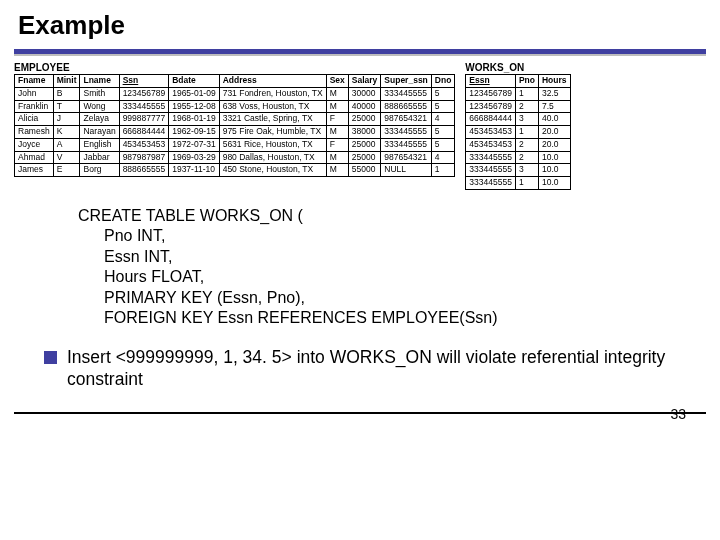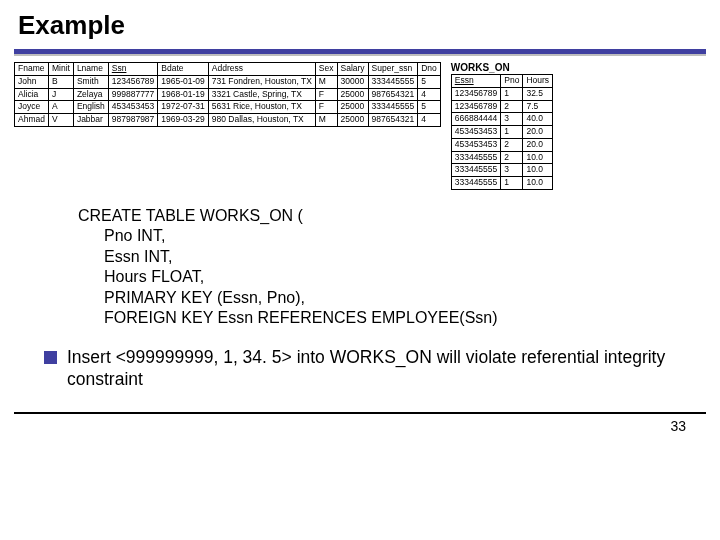--- a/index.html
+++ b/index.html
@@ -52,21 +52,21 @@
     padding-bottom: 1px;
   }
   .tbl th, .tbl td {
     border: 1px solid #000;
     padding: 1px 3px;
     font-size: 8.5px;
     line-height: 1.15;
     white-space: nowrap;
   }
   .tbl th {
-    font-weight: 400;
+    font-weight: 700;
     text-align: left;
   }
   #employee-table th:nth-child(4),
   #works-table th:nth-child(1) {
     text-decoration: underline;
   }
   .sql-block {
     font-family: Arial, sans-serif;
     font-size: 16px;
     line-height: 1.28;
@@ -95,36 +95,37 @@
     position: absolute;
     left: 14px;
     right: 14px;
     bottom: 26px;
     height: 2px;
     background: #000;
   }
   .page-num {
     position: absolute;
     right: 34px;
-    bottom: 6px;
+    bottom: 18px;
     font-size: 14px;
   }
 </style>
 </head>
 <body>
 
 <div class="slide">
 
   <div class="title">Example</div>
   <div class="rule"></div>
   <div class="rule-shadow"></div>
 
   <div class="tables">
 
     <table id="employee-table" class="tbl">
+      <caption>EMPLOYEE</caption>
       <thead>
           <tr id="emp-head">
             <th>Fname</th>
             <th>Minit</th>
             <th>Lname</th>
             <th>Ssn</th>
             <th>Bdate</th>
             <th>Address</th>
             <th>Sex</th>
             <th>Salary</th>
@@ -139,32 +140,56 @@
             <td>Smith</td>
             <td>123456789</td>
             <td>1965-01-09</td>
             <td>731 Fondren, Houston, TX</td>
             <td>M</td>
             <td>30000</td>
             <td>333445555</td>
             <td>5</td>
           </tr>
           <tr>
+            <td>Franklin</td>
+            <td>T</td>
+            <td>Wong</td>
+            <td>333445555</td>
+            <td>1955-12-08</td>
+            <td>638 Voss, Houston, TX</td>
+            <td>M</td>
+            <td>40000</td>
+            <td>888665555</td>
+            <td>5</td>
+          </tr>
+          <tr>
             <td>Alicia</td>
             <td>J</td>
             <td>Zelaya</td>
             <td>999887777</td>
             <td>1968-01-19</td>
             <td>3321 Castle, Spring, TX</td>
             <td>F</td>
             <td>25000</td>
             <td>987654321</td>
             <td>4</td>
           </tr>
           <tr>
+            <td>Ramesh</td>
+            <td>K</td>
+            <td>Narayan</td>
+            <td>666884444</td>
+            <td>1962-09-15</td>
+            <td>975 Fire Oak, Humble, TX</td>
+            <td>M</td>
+            <td>38000</td>
+            <td>333445555</td>
+            <td>5</td>
+          </tr>
+          <tr>
             <td>Joyce</td>
             <td>A</td>
             <td>English</td>
             <td>453453453</td>
             <td>1972-07-31</td>
             <td>5631 Rice, Houston, TX</td>
             <td>F</td>
             <td>25000</td>
             <td>333445555</td>
             <td>5</td>
@@ -174,20 +199,32 @@
             <td>V</td>
             <td>Jabbar</td>
             <td>987987987</td>
             <td>1969-03-29</td>
             <td>980 Dallas, Houston, TX</td>
             <td>M</td>
             <td>25000</td>
             <td>987654321</td>
             <td>4</td>
           </tr>
+          <tr>
+            <td>James</td>
+            <td>E</td>
+            <td>Borg</td>
+            <td>888665555</td>
+            <td>1937-11-10</td>
+            <td>450 Stone, Houston, TX</td>
+            <td>M</td>
+            <td>55000</td>
+            <td>NULL</td>
+            <td>1</td>
+          </tr>
         </tbody>
     </table>
 
     <table id="works-table" class="tbl">
       <caption>WORKS_ON</caption>
       <thead>
           <tr id="wo-head">
             <th>Essn</th>
             <th>Pno</th>
             <th>Hours</th>

